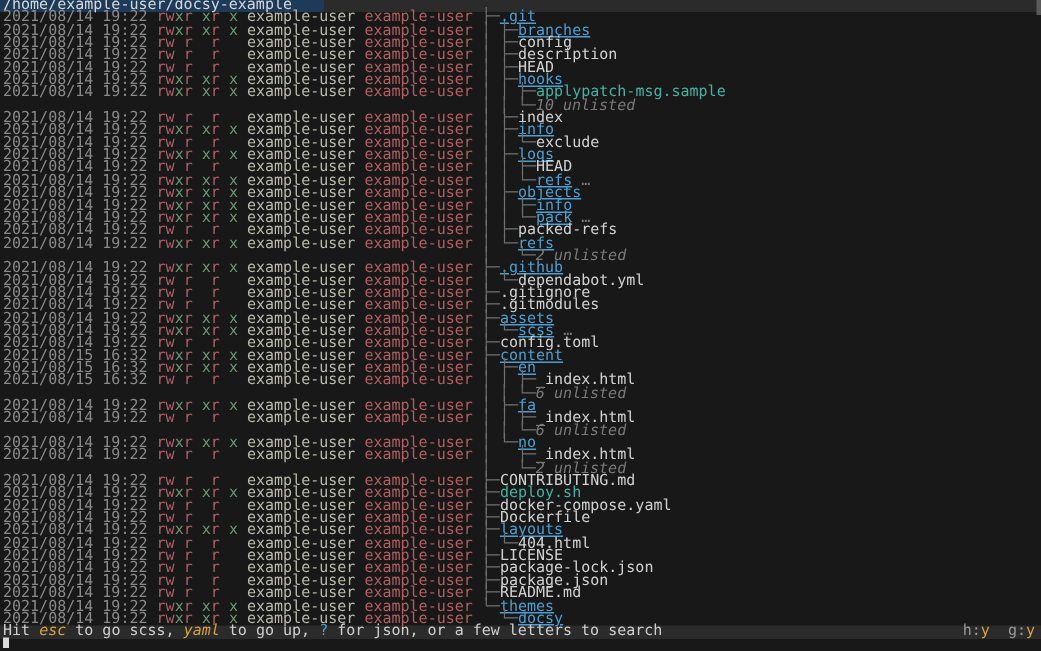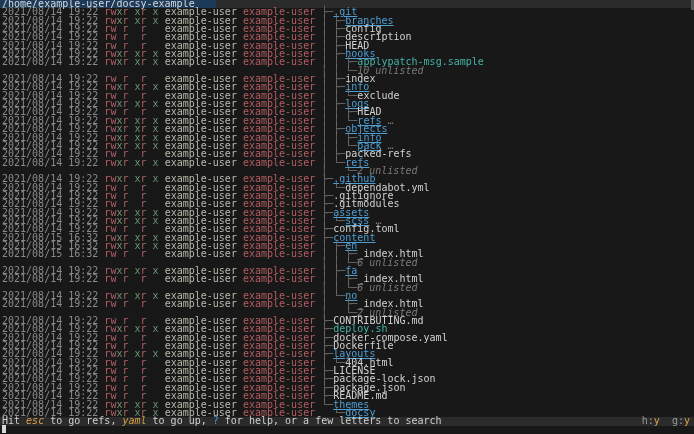--- a/index.html
+++ b/index.html
@@ -91,18 +91,18 @@
       <div class="row"><span class="meta"><span class="m-date">2021/08/14 19:22 </span><span class="m-perm"><span class="pr">r</span><span class="pr">w</span><span class="px">x</span><span class="pr">r</span><span> </span><span class="px">x</span><span class="pr">r</span><span> </span><span class="px">x</span></span><span class="m-owner"> example-user</span><span class="m-group"> example-user</span></span><span class="t-pre"> ├─</span><span class="c-dir">layouts</span></div>
       <div class="row"><span class="meta"><span class="m-date">2021/08/14 19:22 </span><span class="m-perm"><span class="pr">r</span><span class="pr">w</span><span> </span><span class="pr">r</span><span> </span><span> </span><span class="pr">r</span><span> </span><span> </span></span><span class="m-owner"> example-user</span><span class="m-group"> example-user</span></span><span class="t-pre"> │ └─</span><span class="c-file">404.html</span></div>
       <div class="row"><span class="meta"><span class="m-date">2021/08/14 19:22 </span><span class="m-perm"><span class="pr">r</span><span class="pr">w</span><span> </span><span class="pr">r</span><span> </span><span> </span><span class="pr">r</span><span> </span><span> </span></span><span class="m-owner"> example-user</span><span class="m-group"> example-user</span></span><span class="t-pre"> ├─</span><span class="c-file">LICENSE</span></div>
       <div class="row"><span class="meta"><span class="m-date">2021/08/14 19:22 </span><span class="m-perm"><span class="pr">r</span><span class="pr">w</span><span> </span><span class="pr">r</span><span> </span><span> </span><span class="pr">r</span><span> </span><span> </span></span><span class="m-owner"> example-user</span><span class="m-group"> example-user</span></span><span class="t-pre"> ├─</span><span class="c-file">package-lock.json</span></div>
       <div class="row"><span class="meta"><span class="m-date">2021/08/14 19:22 </span><span class="m-perm"><span class="pr">r</span><span class="pr">w</span><span> </span><span class="pr">r</span><span> </span><span> </span><span class="pr">r</span><span> </span><span> </span></span><span class="m-owner"> example-user</span><span class="m-group"> example-user</span></span><span class="t-pre"> ├─</span><span class="c-file">package.json</span></div>
       <div class="row"><span class="meta"><span class="m-date">2021/08/14 19:22 </span><span class="m-perm"><span class="pr">r</span><span class="pr">w</span><span> </span><span class="pr">r</span><span> </span><span> </span><span class="pr">r</span><span> </span><span> </span></span><span class="m-owner"> example-user</span><span class="m-group"> example-user</span></span><span class="t-pre"> ├─</span><span class="c-file">README.md</span></div>
       <div class="row"><span class="meta"><span class="m-date">2021/08/14 19:22 </span><span class="m-perm"><span class="pr">r</span><span class="pr">w</span><span class="px">x</span><span class="pr">r</span><span> </span><span class="px">x</span><span class="pr">r</span><span> </span><span class="px">x</span></span><span class="m-owner"> example-user</span><span class="m-group"> example-user</span></span><span class="t-pre"> └─</span><span class="c-dir">themes</span></div>
       <div class="row"><span class="meta"><span class="m-date">2021/08/14 19:22 </span><span class="m-perm"><span class="pr">r</span><span class="pr">w</span><span class="px">x</span><span class="pr">r</span><span> </span><span class="px">x</span><span class="pr">r</span><span> </span><span class="px">x</span></span><span class="m-owner"> example-user</span><span class="m-group"> example-user</span></span><span class="t-pre">   └─</span><span class="c-dir">docsy</span></div>
     </div>
   <div class="row" id="statusbar">
-    <span id="hint"><span class="hint-text">Hit </span><span class="hint-key">esc</span><span class="hint-text"> to go refs, </span><span class="hint-key">yaml</span><span class="hint-text"> to go up, </span><span class="hint-link">?</span><span class="hint-text"> for help, or a few letters to search</span></span>
+    <span id="hint"><span class="hint-text">Hit </span><span class="hint-key">esc</span><span class="hint-text"> to go scss, </span><span class="hint-key">yaml</span><span class="hint-text"> to go up, </span><span class="hint-link">?</span><span class="hint-text"> for json, or a few letters to search</span></span>
     <span id="flags"><span class="flag-label">h:</span><span class="flag-value">y</span><span>  </span><span class="flag-label">g:</span><span class="flag-value">y</span></span>
   </div>
   <div class="row" id="inputline"><span id="cursor"></span></div>
   <div id="scrollthumb"></div>
 </div>
 
 </body></html>

